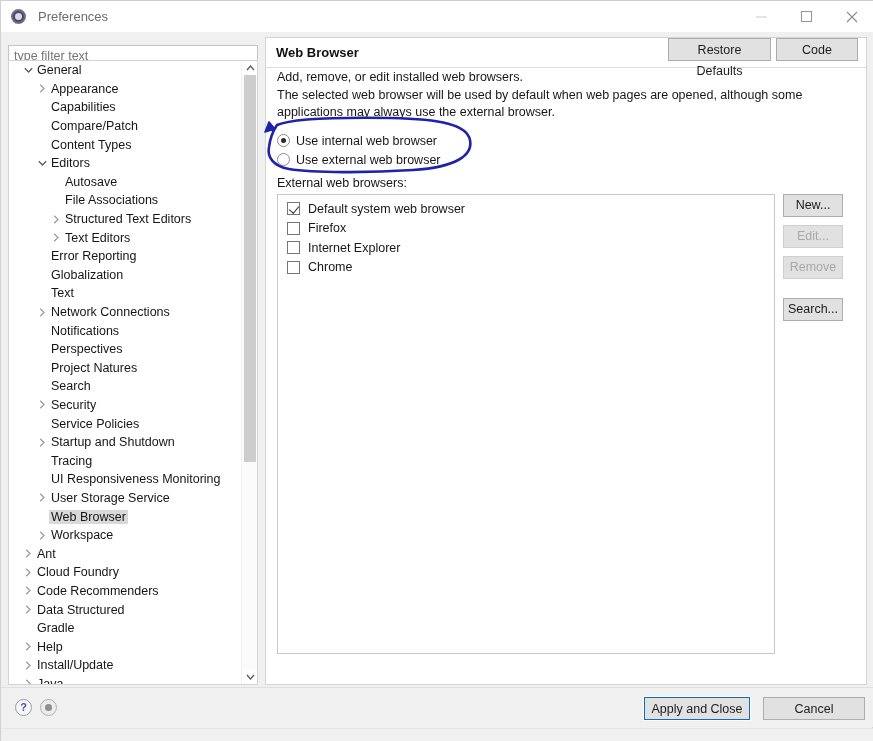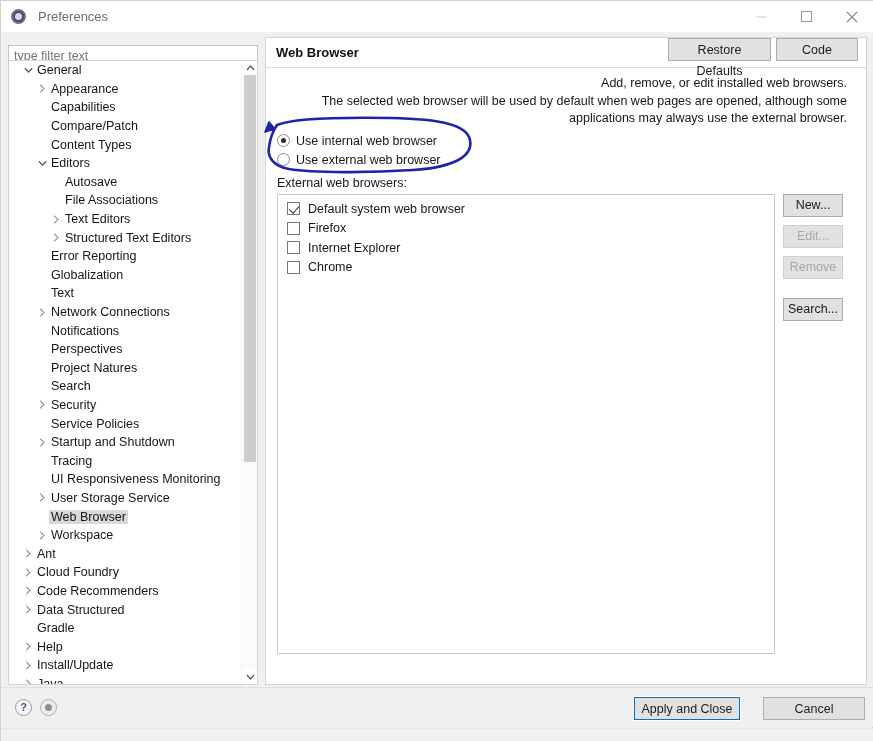--- a/index.html
+++ b/index.html
@@ -168,26 +168,25 @@
     display: flex; align-items: center; justify-content: center;
   }
   .navbtn.chev { width: 14px; }
   .navbtn svg { display: block; }
 
   .panel-body {
     position: relative;
     padding: 0;
   }
   .desc {
-    position: absolute; left: 11px; top: 7px;
+    position: absolute; left: 11px; top: 1px;
     width: 570px;
     font-size: 12.5px;
     line-height: 17.5px;
     color: #171717;
-    text-align: right;
   }
 
   
   .radio-group {
     position: absolute; left: 11px; top: 63px;
   }
   .radio-row {
     display: flex; align-items: center;
     height: 19px;
     font-size: 12.5px;
@@ -315,21 +314,21 @@
     border: 1px solid #b0b0b0;
     background: #ececec;
   }
   .rec-icon::after {
     content: "";
     position: absolute; left: 4px; top: 4px;
     width: 7px; height: 7px; border-radius: 50%;
     background: #8e8e8e;
   }
   #btn-apply-close {
-    position: absolute; right: 134px; top: 9px;
+    position: absolute; right: 124px; top: 9px;
     width: 106px; height: 23px;
     background: #e1e1e1;
     border: 1px solid #0a6ebd;
     outline: 1px solid #ffffff;
     font-family: "Liberation Sans", sans-serif;
     font-size: 12.5px; color: #1c1c1c;
     text-align: center; line-height: 21px;
   }
   #btn-cancel {
     position: absolute; right: 9px; top: 9px;
@@ -444,30 +443,30 @@
             <div class="tw empty"></div>
             <span class="tree-label">File Associations</span>
           </div>
           <div class="tree-row">
             <div style="width: 38px; flex: 0 0 auto;"></div>
             <div class="tw">
               <svg width="6" height="9" viewBox="0 0 6 9">
                 <polyline points="1.2,0.8 5,4.5 1.2,8.2" fill="none" stroke="#9a9a9a" stroke-width="1.2"></polyline>
               </svg>
             </div>
+            <span class="tree-label">Structured Text Editors</span>
+          </div>
+          <div class="tree-row">
+            <div style="width: 38px; flex: 0 0 auto;"></div>
+            <div class="tw">
+              <svg width="6" height="9" viewBox="0 0 6 9">
+                <polyline points="1.2,0.8 5,4.5 1.2,8.2" fill="none" stroke="#9a9a9a" stroke-width="1.2"></polyline>
+              </svg>
+            </div>
             <span class="tree-label">Text Editors</span>
-          </div>
-          <div class="tree-row">
-            <div style="width: 38px; flex: 0 0 auto;"></div>
-            <div class="tw">
-              <svg width="6" height="9" viewBox="0 0 6 9">
-                <polyline points="1.2,0.8 5,4.5 1.2,8.2" fill="none" stroke="#9a9a9a" stroke-width="1.2"></polyline>
-              </svg>
-            </div>
-            <span class="tree-label">Structured Text Editors</span>
           </div>
           <div class="tree-row">
             <div style="width: 24px; flex: 0 0 auto;"></div>
             <div class="tw empty"></div>
             <span class="tree-label">Error Reporting</span>
           </div>
           <div class="tree-row">
             <div style="width: 24px; flex: 0 0 auto;"></div>
             <div class="tw empty"></div>
             <span class="tree-label">Globalization</span>

